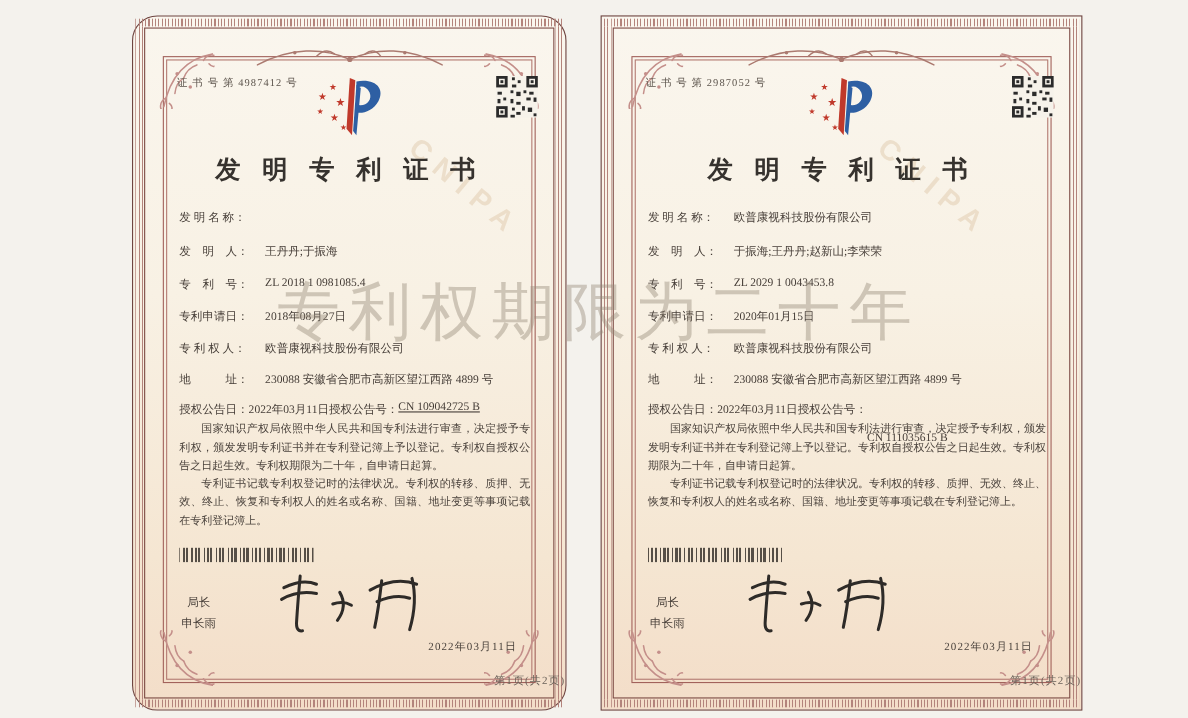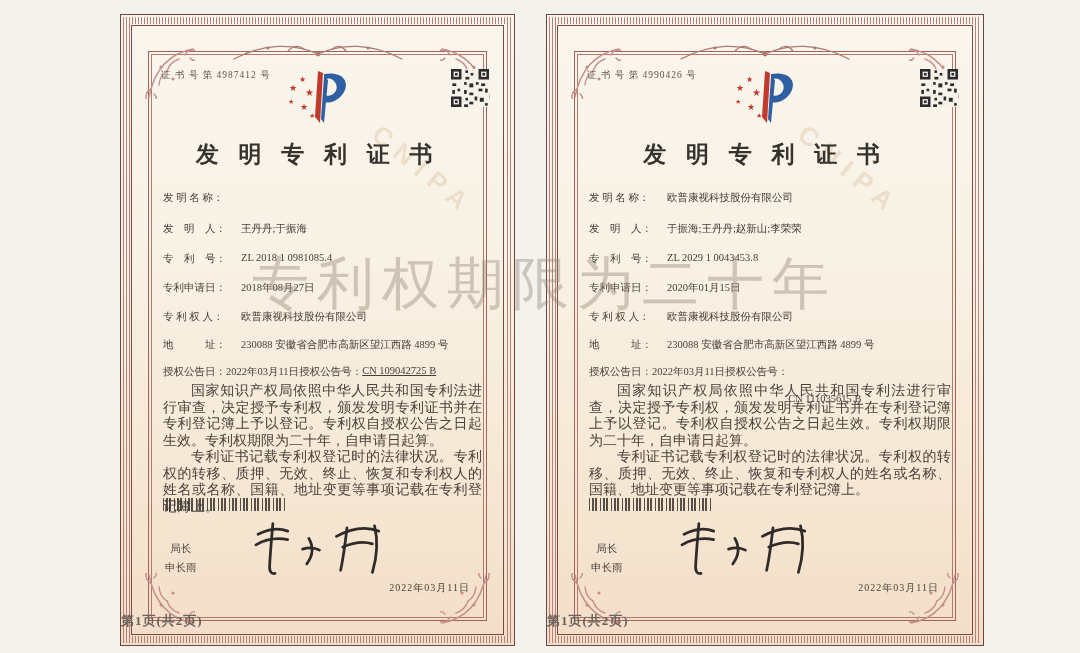--- a/index.html
+++ b/index.html
@@ -43,31 +43,31 @@
   .title{
     position:absolute;left:0;right:0;top:124px;text-align:center;
     font-size:23px;font-weight:700;color:#36322e;letter-spacing:7px;white-space:pre;
   }
   .row{position:absolute;left:42px;right:30px;font-size:10.5px;color:#453d37;display:flex;}
   .flabel{width:78px;flex:0 0 78px;white-space:pre;}
   .fvalue{white-space:pre-wrap;}
   .flabel2{white-space:pre;}
   .body-text{
     position:absolute;left:42px;right:32px;top:368px;
-    font-size:14px;line-height:16.5px;color:#4a423c;text-align:justify;
+    font-size:10px;line-height:16.5px;color:#4a423c;text-align:justify;
   }
   .body-text p{margin:0;text-indent:2em;}
   .barcode{
     position:absolute;left:42px;top:483px;width:122px;height:13px;opacity:.85;
     background:repeating-linear-gradient(90deg,#3a342e 0 1px,transparent 1px 3px,#3a342e 3px 5px,transparent 5px 6px,#3a342e 6px 8px,transparent 8px 11px);
   }
   .signer{position:absolute;left:44px;top:524px;font-size:10.5px;color:#453d37;line-height:19px;text-align:center;}
   .signature{position:absolute;left:118px;top:500px;width:180px;height:64px;color:#2e2b28;}
   .date{position:absolute;right:44px;top:566px;font-size:10px;color:#4a423c;letter-spacing:1px;}
-  .page-footer{position:absolute;left:0;right:0;top:597px;text-align:left;font-size:13px;color:#6b625a;letter-spacing:1px;font-weight:bold;}
+  .page-footer{position:absolute;left:0;right:0;top:597px;text-align:right;font-size:10px;color:#6b625a;letter-spacing:1px;}
   .cnipa-wm{
     position:absolute;left:240px;top:140px;transform:rotate(40deg);
     font-size:26px;letter-spacing:9px;font-weight:700;color:rgba(205,168,126,0.28);
     font-family:"Liberation Sans","DejaVu Sans",sans-serif;pointer-events:none;
   }
   .big-watermark{
     position:absolute;left:252px;top:246px;z-index:5;
     font-size:57px;letter-spacing:8px;color:rgba(148,136,118,0.42);
     white-space:nowrap;pointer-events:none;
   }
@@ -148,21 +148,21 @@
       <path d="M66,22 q7,12 -2,24"></path>
       <path d="M60,32 q9,-3 16,1"></path>
       <path d="M92,20 q22,-12 40,-5"></path>
       <path d="M102,12 q-3,26 -6,40"></path>
       <path d="M128,10 q5,20 -2,44"></path>
       <path d="M98,30 q16,-7 28,-3"></path>
     </g>
   </defs>
 </svg>
 
-<div class="cert" style="left:120px;width:395px;">
+<div class="cert" style="left:120px;width:395px;border-radius:23px;">
   <div class="guilloche"></div>
   <div class="guilloche-line"></div>
   <div class="inner-frame"></div>
   <svg class="corner tl">
       <use href="#flourish"></use>
     </svg>
   <svg class="corner tr">
       <use href="#flourish"></use>
     </svg>
   <svg class="corner bl">
@@ -245,21 +245,21 @@
   <svg class="corner bl">
       <use href="#flourish"></use>
     </svg>
   <svg class="corner br">
       <use href="#flourish"></use>
     </svg>
   <svg class="garland" viewBox="0 0 180 26">
       <use href="#garland"></use>
     </svg>
 
-  <div class="cert-no">证 书 号 第 4990426 号</div>
+  <div class="cert-no">证 书 号 第 2987052 号</div>
   <svg class="logo" viewBox="0 0 66 58">
       <use href="#logosym"></use>
     </svg>
   <svg class="qr" viewBox="0 0 29 29">
       <use href="#qrsym"></use>
     </svg>
   <div class="cnipa-wm">CNIPA</div>
   <div class="title">发 明 专 利 证 书</div>
 
   <div class="row" style="top:176px;">

